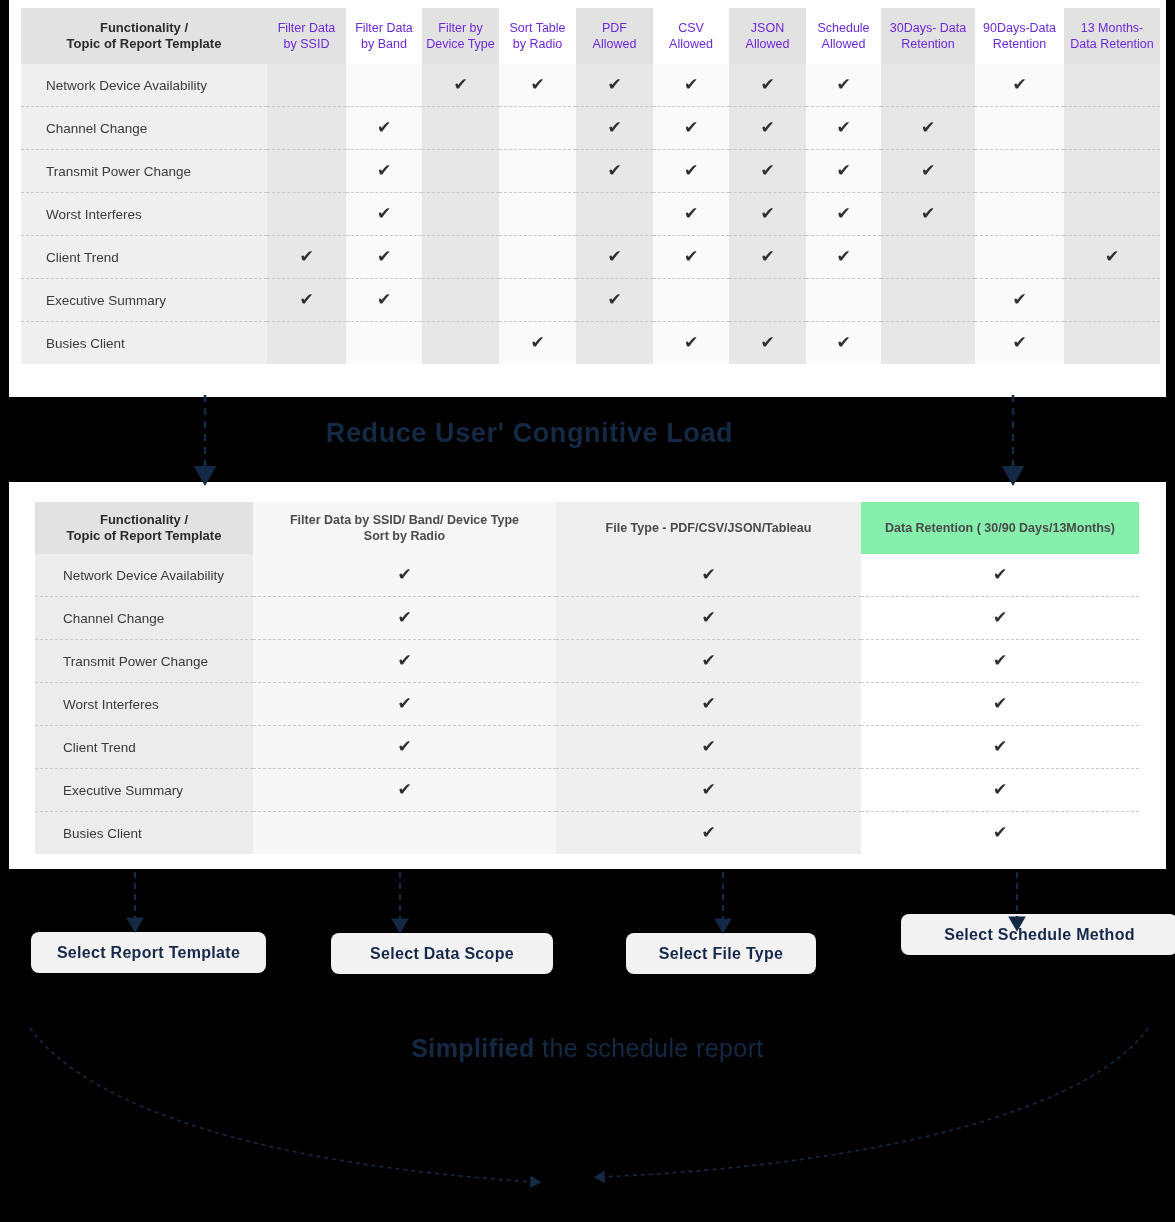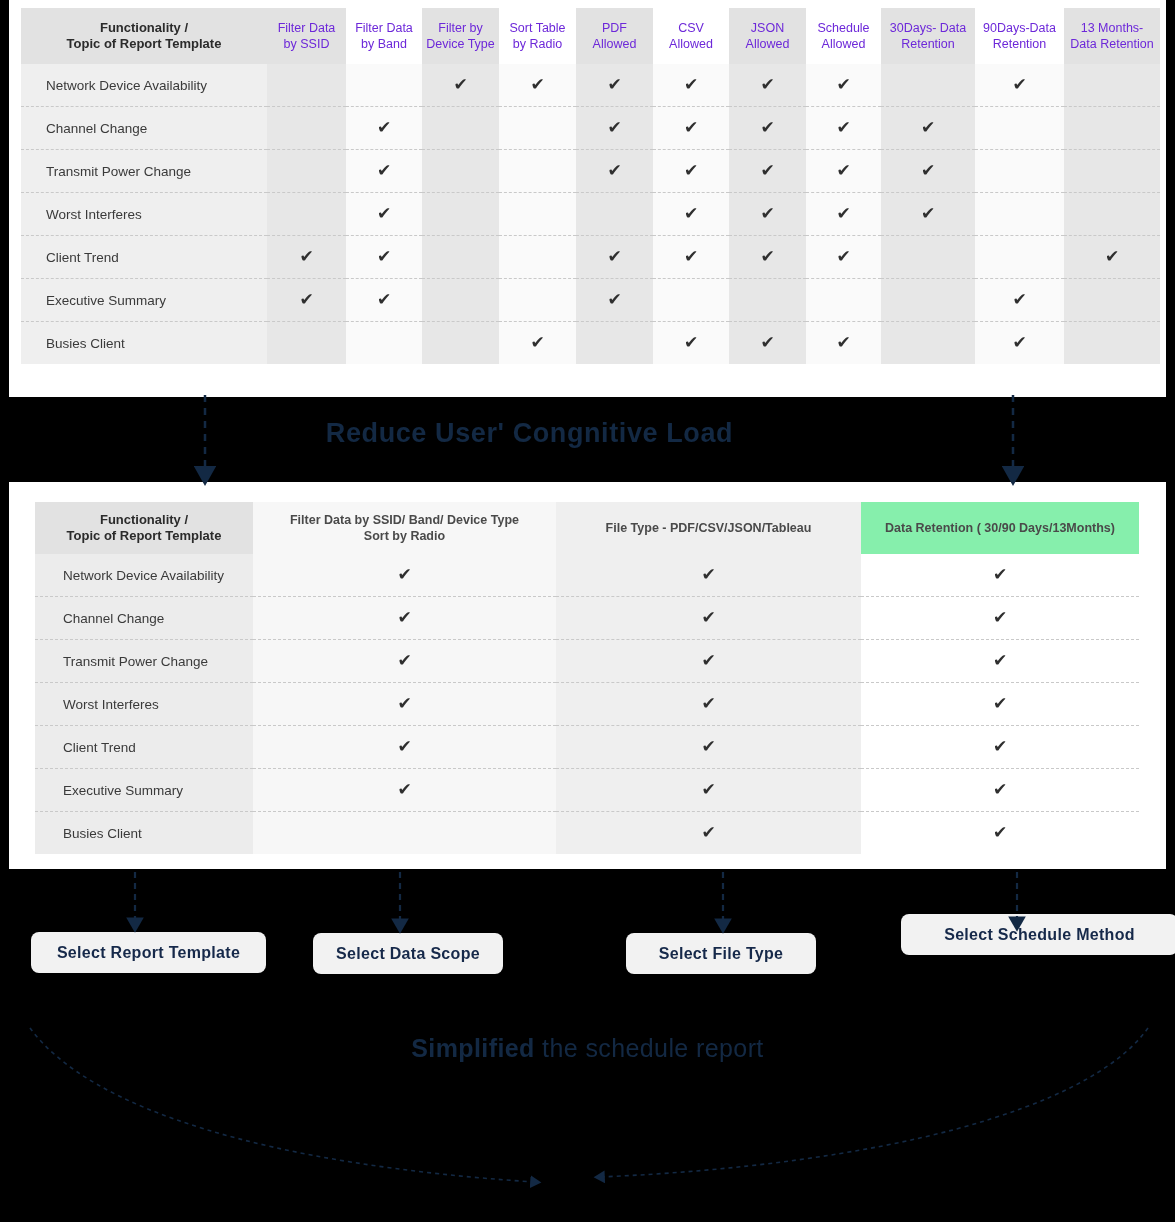--- a/index.html
+++ b/index.html
@@ -81,21 +81,21 @@
   #caption b{font-weight:bold;}
 
   
   .step-btn{
     position:absolute;background:#f2f2f2;border-radius:8px;
     display:flex;align-items:center;justify-content:center;
     font-size:16px;font-weight:bold;color:#16294a;letter-spacing:.3px;
     height:41px;
   }
   #btn-1{left:31px;top:932px;width:235px;}
-  #btn-2{left:313px;top:933px;width:190px;}
+  #btn-2{left:331px;top:933px;width:222px;}
   #btn-3{left:626px;top:933px;width:190px;}
   #btn-4{left:901px;top:914px;width:277px;}
 
   
   #arrows{position:absolute;left:0;top:0;width:1175px;height:1222px;}
 </style>
 </head>
 <body>
 
 <div class="panel" id="panel-top"></div>

